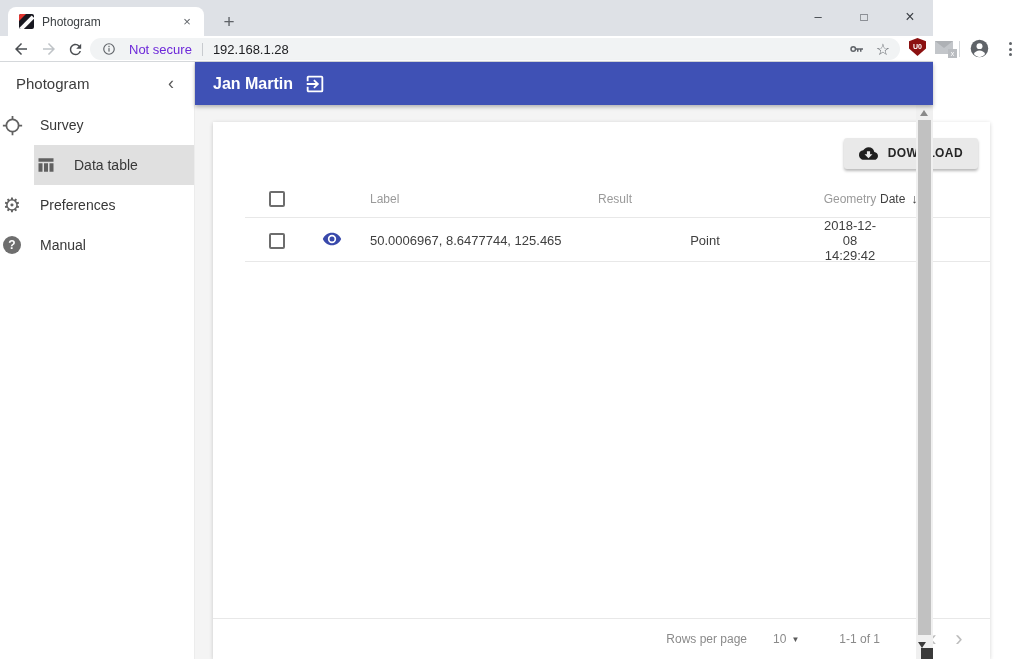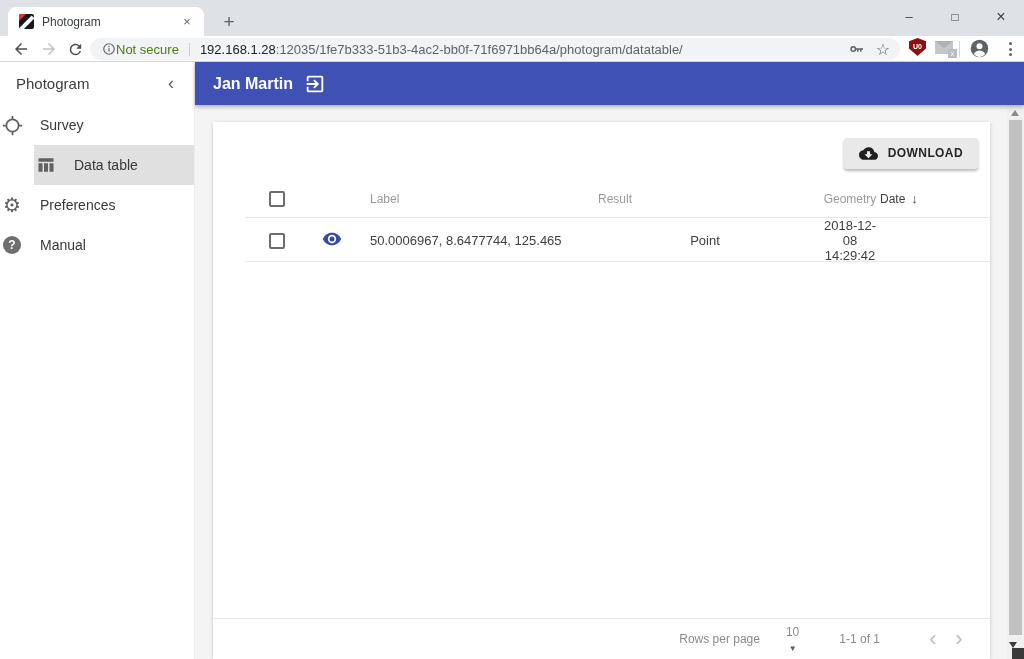--- a/index.html
+++ b/index.html
@@ -1,18 +1,18 @@
 <!DOCTYPE html>
 <html style="--frame_bg: #dee1e6; --omnibox_bg: #f1f3f4; --header_bg: #3f51b5; --sidebar_active_bg: #e0e0e0; --accent_indigo: #3949ab; --ublock_red: #8c1111; --page_bg: #f4f4f4; --card_bg: #ffffff;"><head>
 <meta charset="utf-8">
 <style>
   * { box-sizing: border-box; margin: 0; padding: 0; }
   html,body { width:1024px; height:659px; overflow:hidden;
     font-family:"Liberation Sans", sans-serif; }
-  .stage { position:relative; width:1024px; height:659px;
+  .stage { position:relative; width:933px; height:659px;
     background:var(--frame_bg,#dee1e6); }
 
   
   .tabstrip { position:absolute; top:0; left:0; right:0; height:36px; }
   .tab { position:absolute; left:8px; top:7px; width:196px; height:29px;
     background:#fff; border-radius:8px 8px 0 0; display:flex; align-items:center;
     padding:0 8px 0 11px; }
   .favicon { width:15px; height:15px; background:#17171f; position:relative;
     overflow:hidden; border-radius:2px; flex:0 0 15px; }
   .favicon::before { content:""; position:absolute; left:0; top:0;
@@ -31,21 +31,21 @@
   .winbtn.max { font-size:12px; }
   .winbtn.close { font-size:16px; }
 
   .toolbar { position:absolute; top:36px; left:0; right:0; height:26px;
     background:#fff; border-bottom:1px solid #d5d8db; }
   .navbtn { position:absolute; top:2px; width:22px; height:22px; display:flex;
     align-items:center; justify-content:center; }
   .omnibox { position:absolute; left:90px; top:38px; width:810px; height:22px;
     background:var(--omnibox_bg,#f1f3f4); border-radius:11px; display:flex;
     align-items:center; padding:0 10px 0 12px; font-size:13px; }
-  .secure-label { color:#4d7c0f; margin-left:0; }
+  .secure-label { color:#6d28d9; margin-left:13px; }
   .url-divider { width:1px; height:13px; background:#c8cbcf; margin:0 10px; }
   .url-host { color:#202124; }
   .url-path { color:#5f6368; }
   .omni-spacer { flex:1; }
   .ext-area { position:absolute; top:38px; }
   .ublock { width:17px; height:18px; background:var(--ublock_red,#8c1111);
     clip-path:polygon(50% 0,100% 18%,100% 58%,50% 100%,0 58%,0 18%);
     color:#fff; font-size:7px; font-weight:bold; text-align:center;
     line-height:17px; }
   .mailext { width:18px; height:13px; background:#c3c6ca; position:relative;
@@ -113,21 +113,21 @@
   .cell-center { text-align:center; }
   .eye-cell { padding-left:37px; }
   .checkbox { width:16px; height:16px; border:2px solid #6d6d6d;
     border-radius:2px; background:#fff; }
   .card-spacer { flex:1; }
   .card-footer { height:41px; border-top:1px solid #e8e8e8; display:flex;
     align-items:center; justify-content:flex-end; color:#8a8a8a; font-size:12px;
     padding-right:18px; }
   .rpp-label { margin-right:26px;text-align:center; }
   .rpp-select { display:flex; align-items:center; gap:5px; margin-right:40px;
-    color:#8a8a8a;flex-direction:column; }
+    color:#8a8a8a; }
   .rpp-caret { font-size:8px; color:#5a5a5a; }
   .range { margin-right:40px; }
   .page-btn { font-size:22px; color:#bdbdbd; width:26px; text-align:center;
     line-height:22px; }
 
   
   .scrollbar { position:absolute; right:0; top:105px; width:17px; bottom:0;
     background:#f0f0f0; }
   .sb-up { position:absolute; top:5px; left:4px; width:0; height:0;
     border-left:4.5px solid transparent; border-right:4.5px solid transparent;
@@ -179,21 +179,20 @@
 
   <div class="omnibox">
     <svg width="14" height="14" viewBox="0 0 24 24">
         <circle cx="12" cy="12" r="9" fill="none" stroke="#5f6368" stroke-width="2"></circle>
         <rect x="11" y="10.5" width="2" height="6" fill="#5f6368"></rect>
         <rect x="11" y="6.5" width="2" height="2.4" fill="#5f6368"></rect>
       </svg>
     <span class="secure-label">Not secure</span>
     <span class="url-divider"></span>
     <span class="url-host">192.168.1.28</span>
-      <span class="url-path">:12035/1fe7b333-51b3-4ac2-bb0f-71f6971bb64a/photogram/datatable/</span>
     <span class="omni-spacer"></span>
     <svg width="18" height="18" viewBox="0 0 24 24">
         <circle cx="7" cy="12" r="3" fill="none" stroke="#5f6368" stroke-width="2"></circle>
         <path d="M10 11h10v2h-2v2.5h-2V13h-2v2.5h-2V13h-2z" fill="#5f6368"></path>
       </svg>
     <span style="margin-left:10px; font-size:16px; color:#5f6368;">☆</span>
   </div>
 
   <div class="ext-area" style="left:909px">
     <div class="ublock">U0</div>

